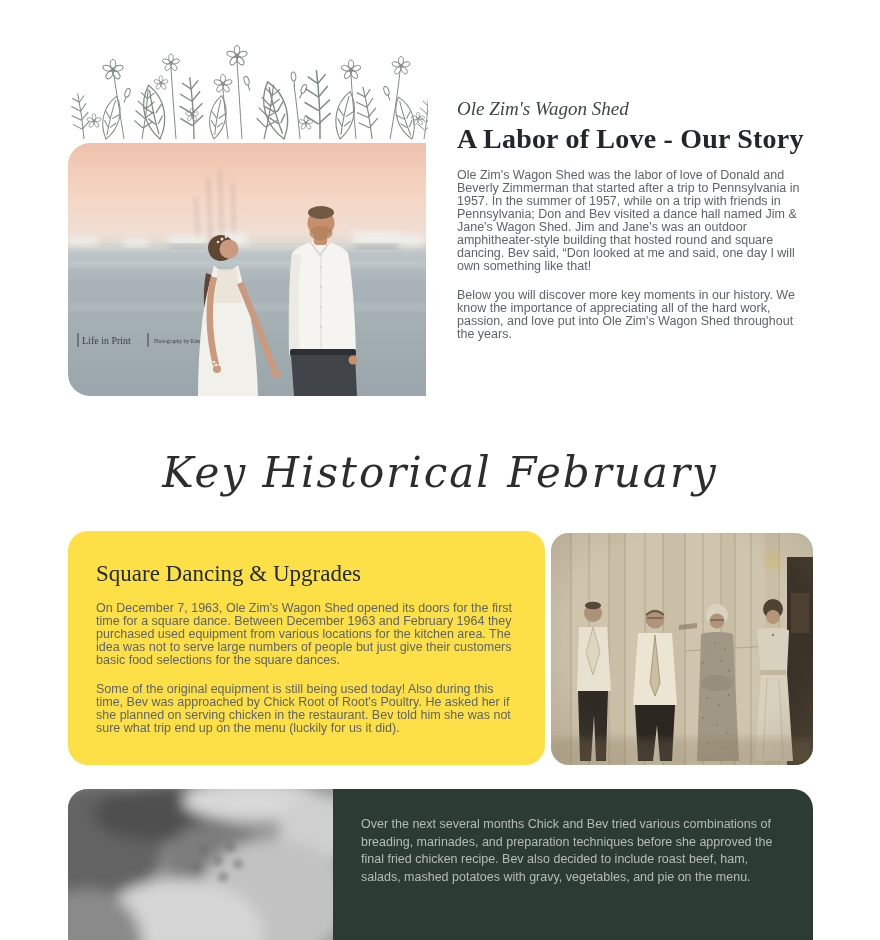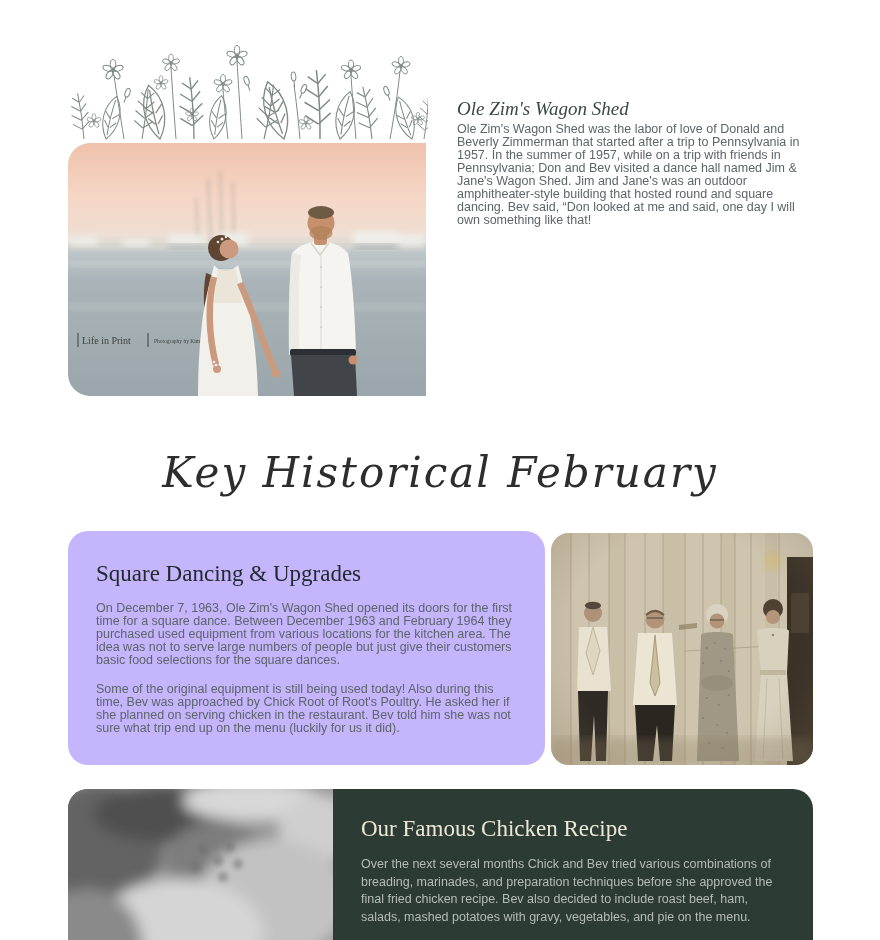--- a/index.html
+++ b/index.html
@@ -16,21 +16,21 @@
            color:#3c4843;margin:0 0 3px;font-style:italic;}
   .hero-title{font-family:"Liberation Serif",serif;font-weight:700;font-size:28px;
            color:#21272b;margin:0 0 14px;letter-spacing:.2px;}
   .body-p{font-size:12.5px;line-height:13px;color:#5e6468;margin:0 0 16px;}
   .body-p:last-child{margin-bottom:0;}
   
   .script-heading{font-family:"DejaVu Serif",serif;font-style:italic;font-weight:400;
            font-size:42px;color:#2d2d2d;text-align:center;margin:52px 0 0;letter-spacing:2px;}
   
   .moment{margin:34px 67px 0 68px;display:flex;gap:6px;}
-  .moment-body{flex:1;background:#c4b5fd;border-radius:20px;
+  .moment-body{flex:1;background:#fde047;border-radius:20px;
            padding:30px 30px 26px 28px;box-sizing:border-box;}
   .moment-title{font-family:"Liberation Serif",serif;font-weight:400;font-size:23px;
            color:#232a2e;margin:0 0 15px;}
   .moment-photo{flex:0 0 262px;width:262px;height:232px;border-radius:18px;
            overflow:hidden;margin-top:2px;}
   .moment-photo svg{display:block;}
   
   .recipe{margin:24px 67px 0 68px;height:240px;border-radius:20px;overflow:hidden;
            display:flex;background:#2d3b35;}
   .recipe-photo{flex:0 0 265px;width:265px;}
@@ -206,21 +206,23 @@
             <text x="14" y="201" font-family="Liberation Serif, serif" font-size="10" fill="#3f3f3d">Life in Print</text>
             <line x1="80" y1="190" x2="80" y2="204" stroke="#3f3f3d" stroke-width="1"></line>
             <text x="86" y="200" font-family="Liberation Serif, serif" font-size="5.5" fill="#3f3f3d">Photography by Kim</text>
           </g>
         </svg>
       </div>
     </div>
 
     <div class="hero-right">
       <h3 class="eyebrow">Ole Zim's Wagon Shed</h3>
+      <h1 class="hero-title">A Labor of Love - Our Story</h1>
       <p class="body-p">Ole Zim's Wagon Shed was the labor of love of Donald and Beverly Zimmerman that started after a trip to Pennsylvania in 1957. In the summer of 1957, while on a trip with friends in Pennsylvania; Don and Bev visited a dance hall named Jim &amp; Jane's Wagon Shed. Jim and Jane's was an outdoor amphitheater-style building that hosted round and square dancing. Bev said, “Don looked at me and said, one day I will own something like that!</p>
+      <p class="body-p">Below you will discover more key moments in our history. We know the importance of appreciating all of the hard work, passion, and love put into Ole Zim's Wagon Shed throughout the years.</p>
     </div>
   </section>
 
   <h2 class="script-heading">Key Historical February</h2>
 
   <section class="moment">
     <div class="moment-body">
       <h2 class="moment-title">Square Dancing &amp; Upgrades</h2>
       <p class="body-p">On December 7, 1963, Ole Zim's Wagon Shed opened its doors for the first time for a square dance. Between December 1963 and February 1964 they purchased used equipment from various locations for the kitchen area. The idea was not to serve large numbers of people but just give their customers basic food selections for the square dances.</p>
       <p class="body-p">Some of the original equipment is still being used today! Also during this time, Bev was approached by Chick Root of Root's Poultry. He asked her if she planned on serving chicken in the restaurant. Bev told him she was not sure what trip end up on the menu (luckily for us it did).</p>
@@ -348,18 +350,17 @@
           <circle cx="135" cy="60" r="5"></circle>
             <circle cx="150" cy="72" r="5"></circle>
           <circle cx="162" cy="58" r="5"></circle>
             <circle cx="128" cy="78" r="5"></circle>
           <circle cx="155" cy="88" r="5"></circle>
             <circle cx="170" cy="75" r="5"></circle>
         </g>
       </svg>
     </div>
     <div class="recipe-body">
-      <h2 class="recipe-title">Our Famous Chicken Recipe</h2>
       <p class="recipe-p">Over the next several months Chick and Bev tried various combinations of breading, marinades, and preparation techniques before she approved the final fried chicken recipe. Bev also decided to include roast beef, ham, salads, mashed potatoes with gravy, vegetables, and pie on the menu.</p>
     </div>
   </section>
 
 </div>
 
 </body></html>

